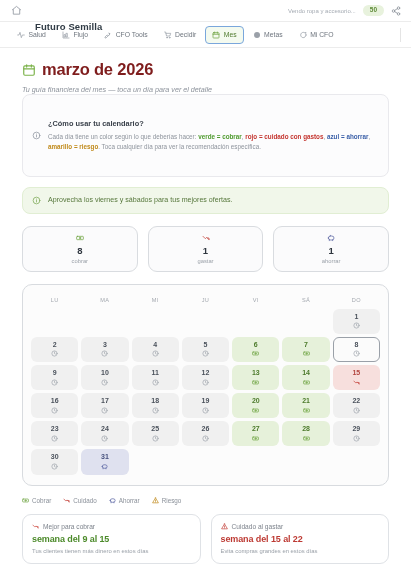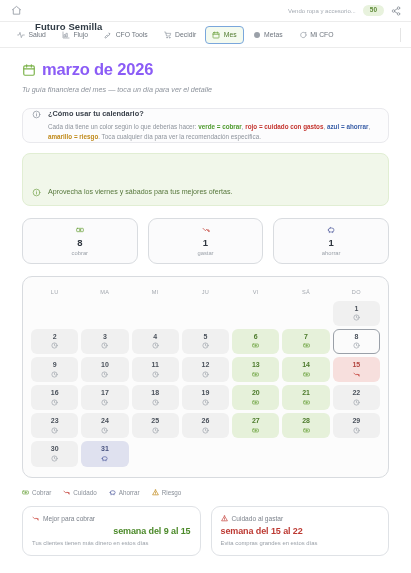--- a/index.html
+++ b/index.html
@@ -61,54 +61,54 @@
   }
   .nav-item.active .nic { color: #6fa343; }
   .nav-scroll-hint { margin-left: auto; width: 1px; height: 14px; background: #e4e4e4; }
 
   
   .page { padding: 12px 22px 0 22px; }
 
   .page-title { display: flex; align-items: center; gap: 6px; }
   .page-title .cal-ic { color: #7bb249; display: flex; }
   .page-title h1 {
-    font-size: 16.5px; font-weight: 700; color: #8b5cf6; letter-spacing: -.2px;
+    font-size: 16.5px; font-weight: 700; color: #7f1d1d; letter-spacing: -.2px;
   }
   .page-sub { font-size: 7.2px; color: #8c929b; margin-top: 6px; font-style: italic; }
 
   
   .info-card {
-    margin-top: 14px;
     border: 1px solid #e9e9ed;
     border-radius: 8px;
     background: #fcfcfd;
-    padding: 0 9px;
+    padding: 24px 9px;
     display: flex;
     gap: 7px;
+    align-items: center;
   }
   .info-card .i-ic { color: #8f95a0; flex: 0 0 auto; margin-top: 1px; display: flex; }
   .info-title { font-size: 7.4px; font-weight: 700; color: #3a414b; }
   .info-body { font-size: 6.3px; color: #8d939c; line-height: 1.55; margin-top: 4px; }
   .info-body b { font-weight: 700; }
   .c-green { color: #4f9b2f; }
   .c-red { color: #c4352f; }
   .c-blue { color: #3a5fa8; }
   .c-amber { color: #c08a1b; }
 
   
   .tip {
     margin-top: 10px;
     background: #f1f7ea;
     border: 1px solid #e1eed3;
     border-radius: 8px;
     padding: 8px 9px;
     display: flex; align-items: center; gap: 7px;
   }
   .tip .t-ic { color: #7ea957; display: flex; }
-  .tip span { font-size: 7.1px; color: #55763a; margin-top: 26px; }
+  .tip span { font-size: 7.1px; color: #55763a; }
 
   
   .stats { margin-top: 12px; display: flex; gap: 10px; }
   .stat {
     flex: 1 1 0;
     border: 1px solid #d9dce0;
     border-radius: 9px;
     background: #fbfbfc;
     padding: 7px 4px 7px;
     text-align: center;
@@ -164,21 +164,21 @@
     flex: 1 1 0;
     border: 1px solid #dfe2e6;
     border-radius: 9px;
     background: #fff;
     padding: 8px 9px 9px;
   }
   .bcard .bhead { display: flex; align-items: center; gap: 4px; font-size: 6.6px; color: #7d838c; }
   .bcard .bhead .bic { display: flex; }
   .bcard .btitle { font-size: 9px; font-weight: 700; margin-top: 4px; letter-spacing: -.1px; }
   .bcard .bdesc { font-size: 5.9px; color: #9aa0a8; margin-top: 4px; }
-  .bcard.green .btitle { color: #4c8a2a; text-align: right; }
+  .bcard.green .btitle { color: #4c8a2a; }
   .bcard.green .bhead .bic { color: #d0534a; }
   .bcard.red .btitle { color: #bd3a33; }
   .bcard.red .bhead .bic { color: #c4443c; }
 </style>
 </head>
 <body>
 
 <div class="topbar">
   <span class="home-icon">
     <svg width="11" height="11" viewBox="0 0 24 24" fill="none" stroke="currentColor" stroke-width="2" stroke-linecap="round" stroke-linejoin="round">

